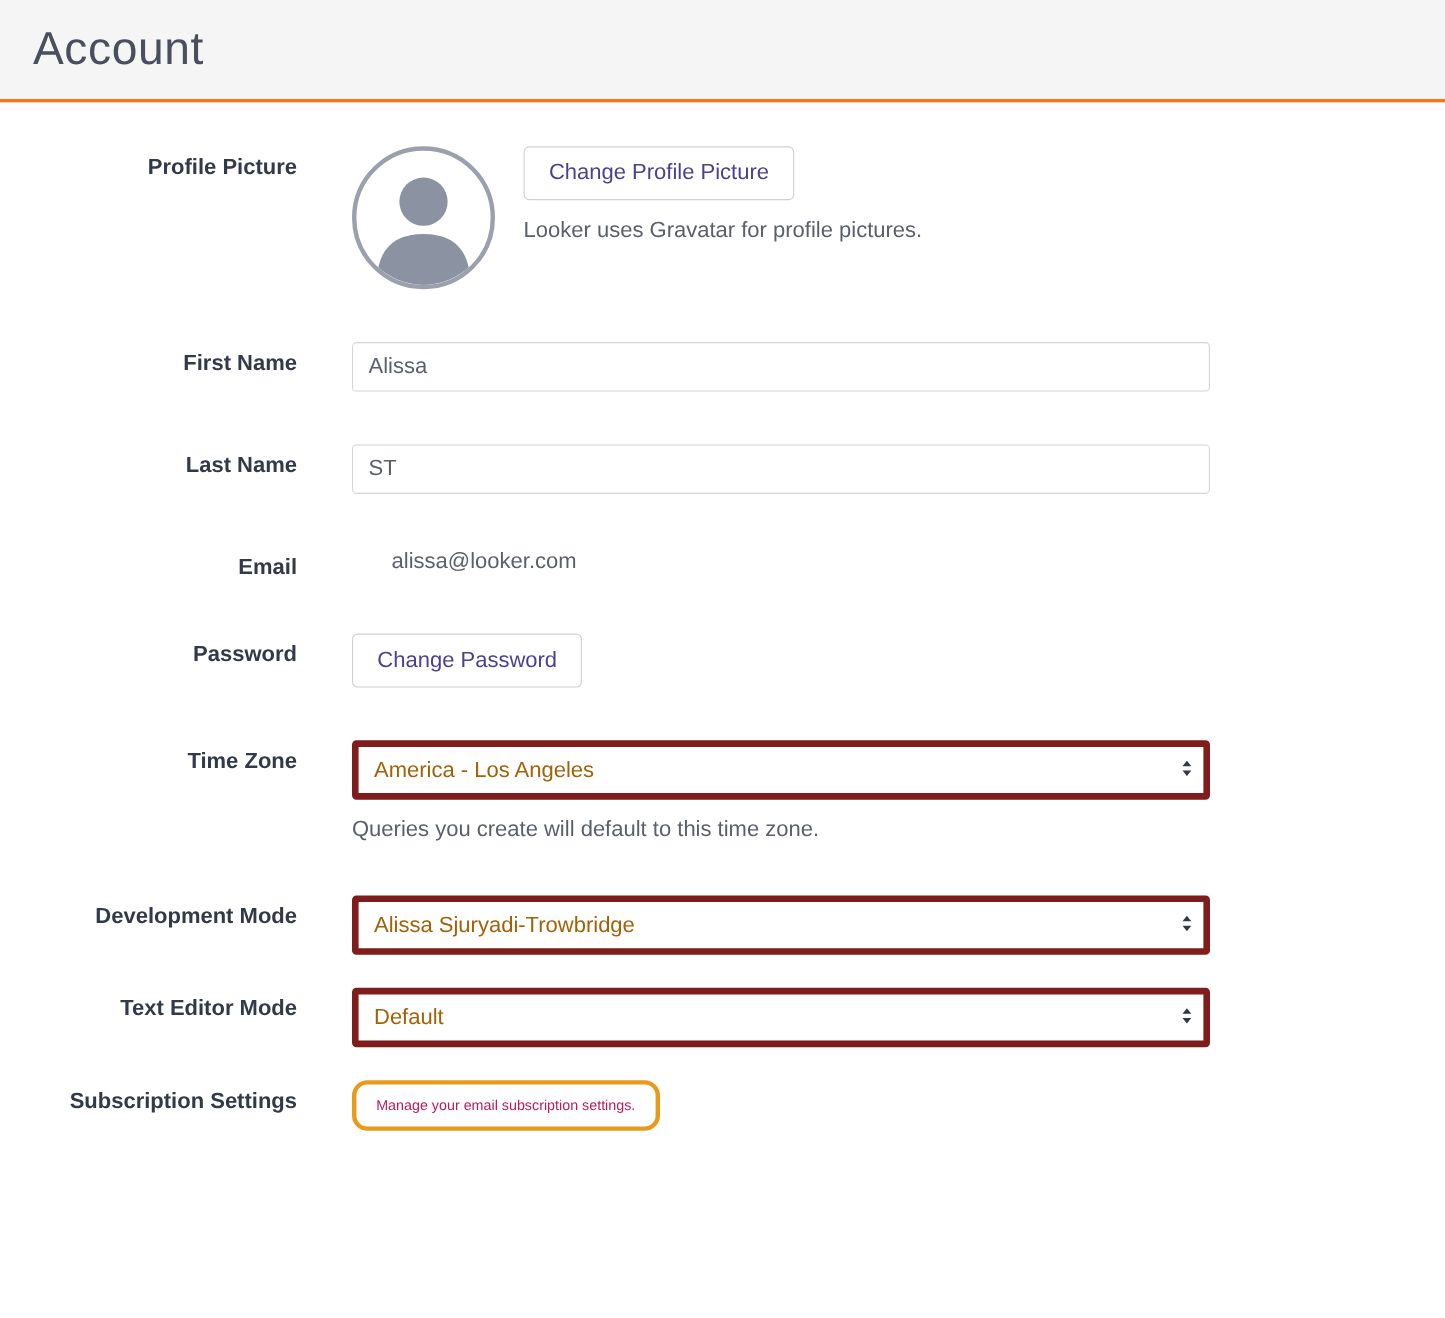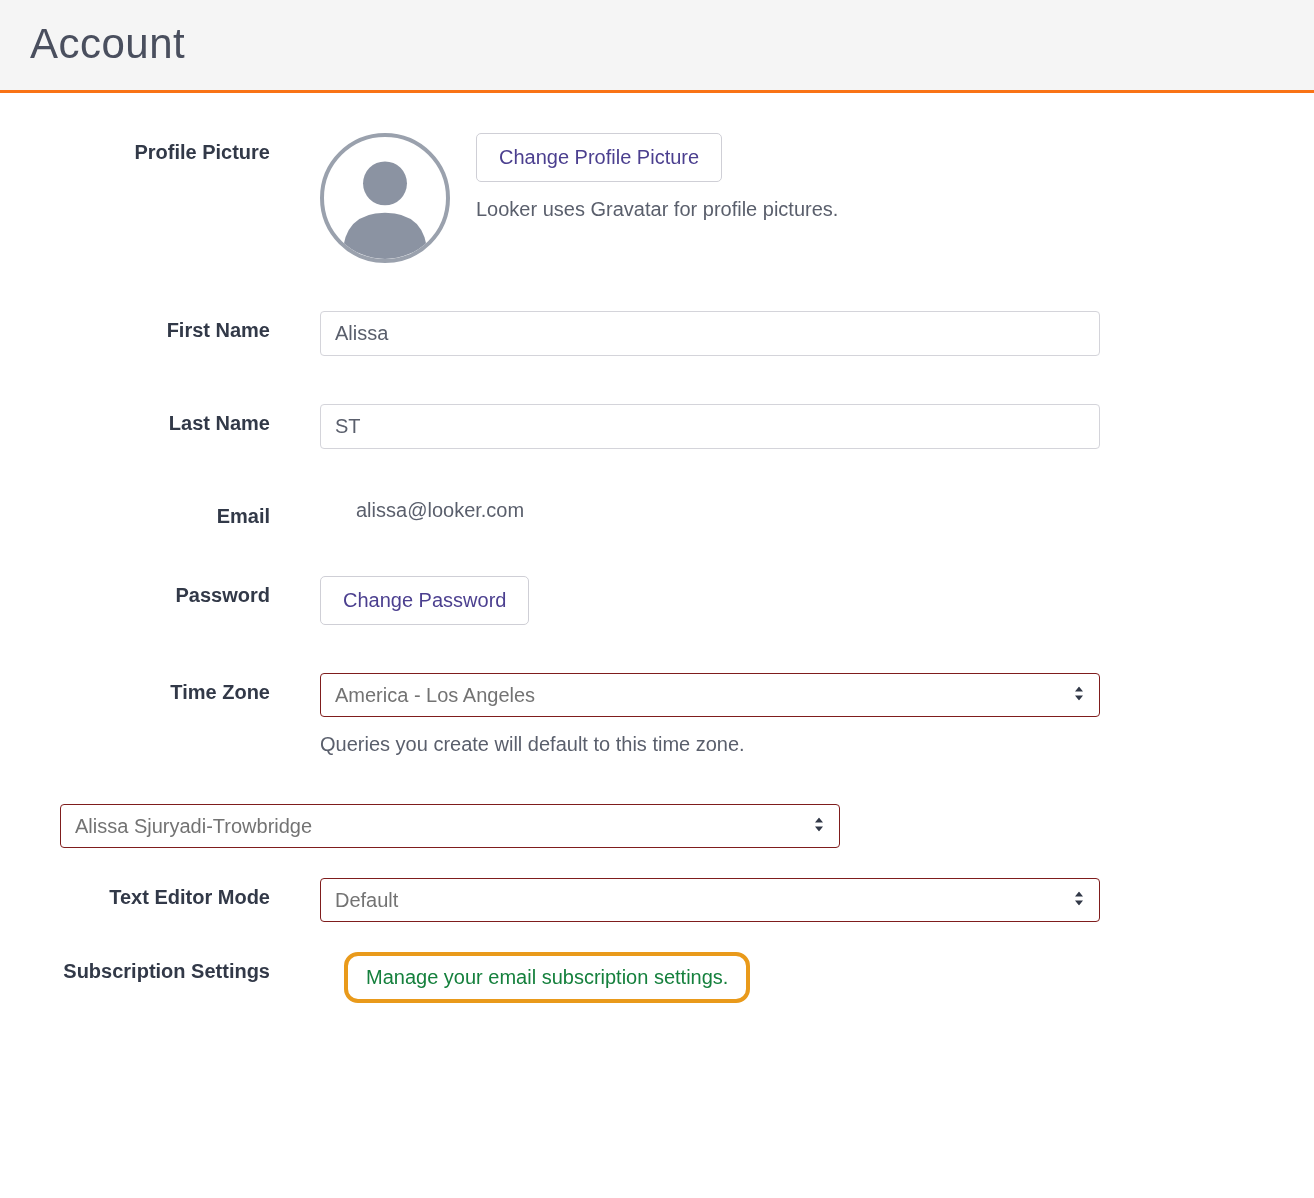--- a/index.html
+++ b/index.html
@@ -89,42 +89,42 @@
     margin-left: 36px;
   }
   .select-wrap {
     position: relative;
     width: 100%;
   }
   .select {
     width: 100%;
     font-size: 20px;
     padding: 10px 40px 10px 14px;
-    border: 1px solid #7f1d1d;
+    border: 6px solid #7f1d1d;
     border-radius: 4px;
-    color: #737373;
+    color: #a16207;
     background: #ffffff;
     appearance: none;
     -webkit-appearance: none;
     font-family: inherit;
     cursor: pointer;
   }
   .select-caret {
     position: absolute;
     right: 16px;
     top: 50%;
     transform: translateY(-50%);
     pointer-events: none;
     font-size: 14px;
     color: #323948;
   }
   .link {
-    color: #15803d;
+    color: #be185d;
     text-decoration: none;
-    font-size: 20px;
+    font-size: 13px;
     cursor: pointer;
   }
   .highlight-box {
     display: inline-block;
     border: 4px solid #e99a1b;
     border-radius: 14px;
     padding: 10px 18px;
   }
 </style>
 </head>
@@ -193,20 +193,21 @@
           <svg width="10" height="14" viewBox="0 0 10 14">
               <path d="M5 0 L9 5 L1 5 Z M5 14 L1 9 L9 9 Z" fill="#323948"></path>
             </svg>
         </span>
       </div>
       <div class="helper">Queries you create will default to this time zone.</div>
     </div>
   </div>
 
   <div class="row tight">
+    <div class="label-col">Development Mode</div>
     <div class="field-col">
       <div class="select-wrap">
         <select class="select">
           <option>Alissa Sjuryadi-Trowbridge</option>
         </select>
         <span class="select-caret">
           <svg width="10" height="14" viewBox="0 0 10 14">
               <path d="M5 0 L9 5 L1 5 Z M5 14 L1 9 L9 9 Z" fill="#323948"></path>
             </svg>
         </span>
@@ -223,21 +224,21 @@
         </select>
         <span class="select-caret">
           <svg width="10" height="14" viewBox="0 0 10 14">
               <path d="M5 0 L9 5 L1 5 Z M5 14 L1 9 L9 9 Z" fill="#323948"></path>
             </svg>
         </span>
       </div>
     </div>
   </div>
 
-  <div class="row" style="margin-bottom:0;gap:24px;">
+  <div class="row" style="margin-bottom:0;">
     <div class="label-col">Subscription Settings</div>
     <div class="field-col">
       <span class="highlight-box">
         <a class="link">Manage your email subscription settings.</a>
       </span>
     </div>
   </div>
 
 </div>
 

